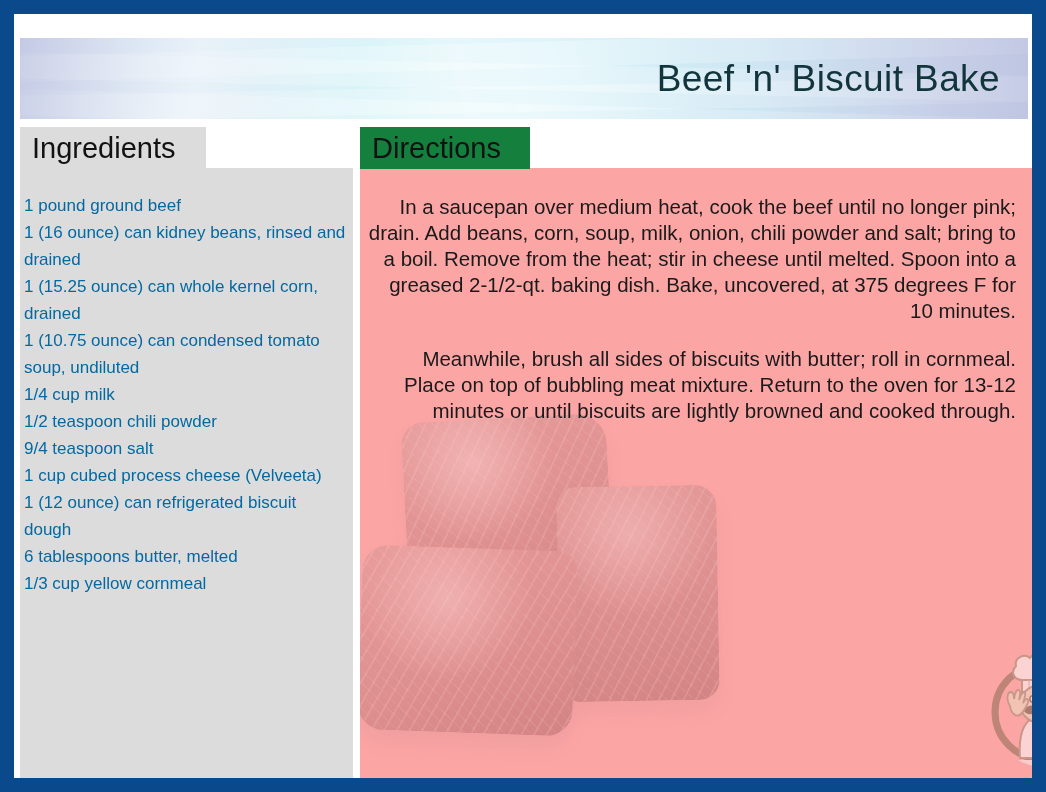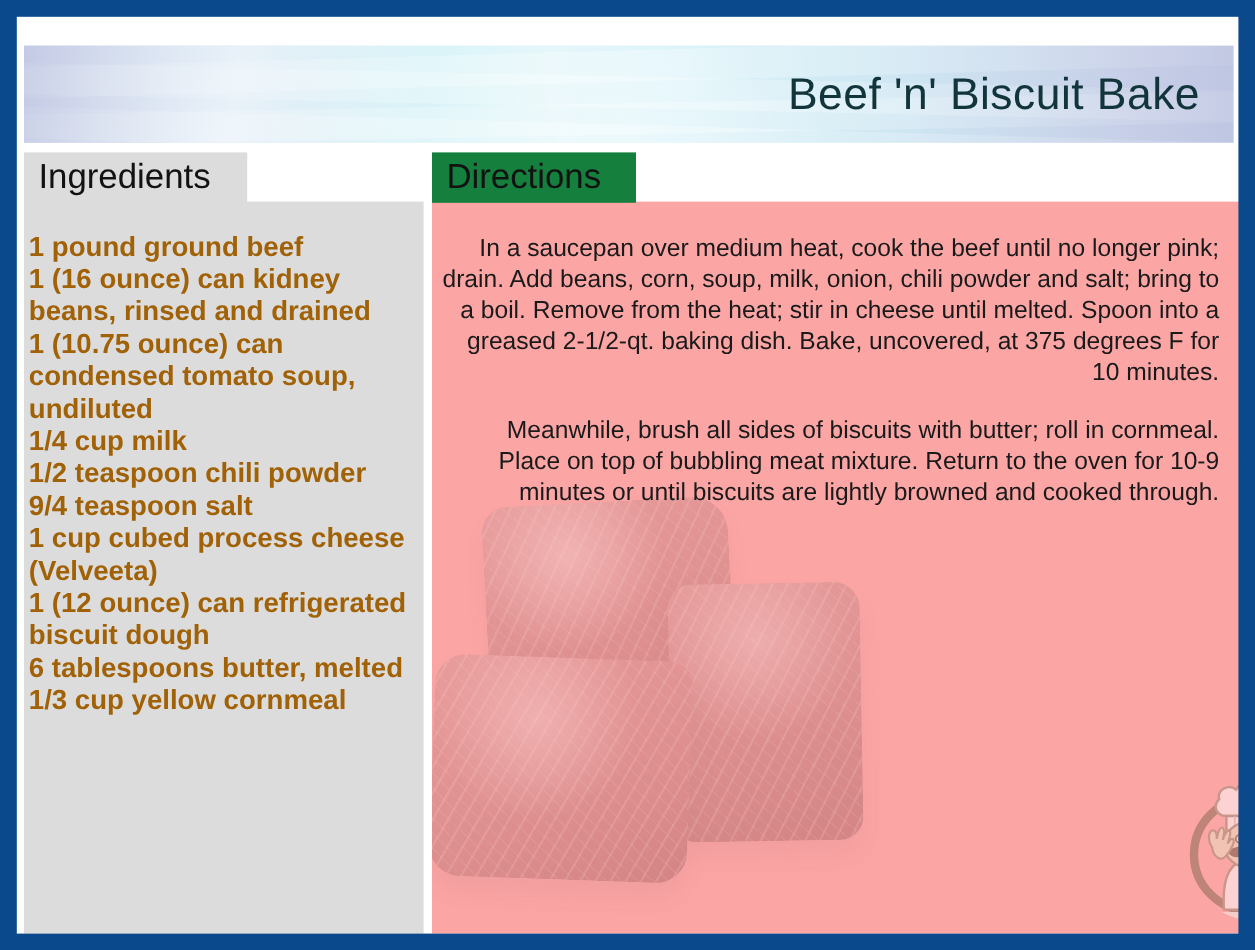--- a/index.html
+++ b/index.html
@@ -109,24 +109,23 @@
     background: #fca5a5;
     overflow: hidden;
     text-align: right;
   }
 
   .ingredients-list {
     position: absolute;
     left: 4px;
     top: 24px;
     width: 322px;
-    font-size: 23px;
+    font-size: 17px;
     line-height: 27px;
-    color: #a16207;
-    font-weight: bold;
+    color: #0369a1;
   }
   .ingredients-list div { white-space: normal; }
 
   .directions-body {
     position: absolute;
     left: 8px;
     top: 26px;
     width: 648px;
     z-index: 3;
   }
@@ -222,20 +221,21 @@
   </div>
 
   <div class="tab tab-ingredients">
     <span class="tab-label">Ingredients</span>
   </div>
 
   <div class="panel panel-ingredients">
     <div class="ingredients-list">
       <div>1 pound ground beef</div>
       <div>1 (16 ounce) can kidney beans, rinsed and drained</div>
+      <div>1 (15.25 ounce) can whole kernel corn, drained</div>
       <div>1 (10.75 ounce) can condensed tomato soup, undiluted</div>
       <div>1/4 cup milk</div>
       <div>1/2 teaspoon chili powder</div>
       <div>9/4 teaspoon salt</div>
       <div>1 cup cubed process cheese (Velveeta)</div>
       <div>1 (12 ounce) can refrigerated biscuit dough</div>
       <div>6 tablespoons butter, melted</div>
       <div>1/3 cup yellow cornmeal</div>
     </div>
   </div>
@@ -253,21 +253,21 @@
       <div class="beef-cube cube-right">
           <div class="cube-tex"></div>
         </div>
       <div class="beef-cube cube-front">
           <div class="cube-tex"></div>
         </div>
     </div>
 
     <div class="directions-body">
       <p>In a saucepan over medium heat, cook the beef until no longer pink; drain. Add beans, corn, soup, milk, onion, chili powder and salt; bring to a boil. Remove from the heat; stir in cheese until melted. Spoon into a greased 2-1/2-qt. baking dish. Bake, uncovered, at 375 degrees F for 10 minutes.</p>
-      <p>Meanwhile, brush all sides of biscuits with butter; roll in cornmeal. Place on top of bubbling meat mixture. Return to the oven for 10-9 minutes or until biscuits are lightly browned and cooked through.</p>
+      <p>Meanwhile, brush all sides of biscuits with butter; roll in cornmeal. Place on top of bubbling meat mixture. Return to the oven for 13-12 minutes or until biscuits are lightly browned and cooked through.</p>
     </div>
 
     <div class="chef-logo">
       <svg viewBox="0 0 124 128" xmlns="http://www.w3.org/2000/svg">
         <circle cx="62" cy="70" r="47" fill="none" stroke="#8a6a52" stroke-width="7"></circle>
         <path d="M38 118 A47 47 0 0 0 86 118 Z" fill="#f2efe9" stroke="none"></path>
 
         <path d="M40 116 C38 88 46 74 62 74 C78 74 86 88 84 116 Z" fill="#fbfaf7" stroke="#a08a73" stroke-width="2"></path>
         <path d="M62 76 L62 116" stroke="#cdbfae" stroke-width="1.6" fill="none"></path>
         <circle cx="62" cy="86" r="1.8" fill="#cdbfae"></circle>

